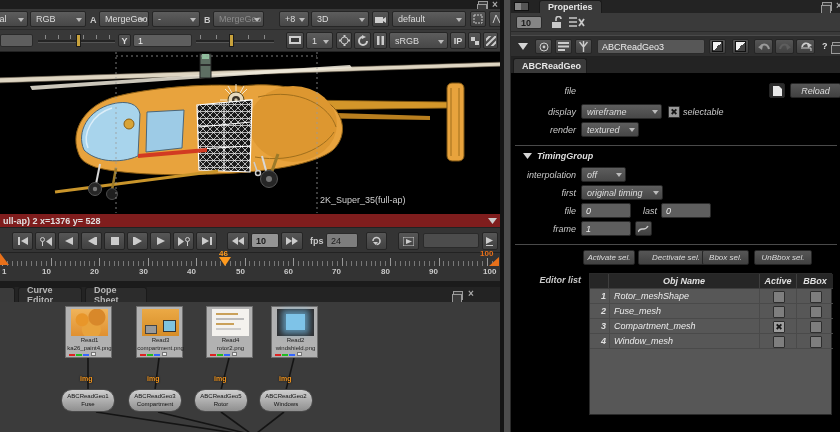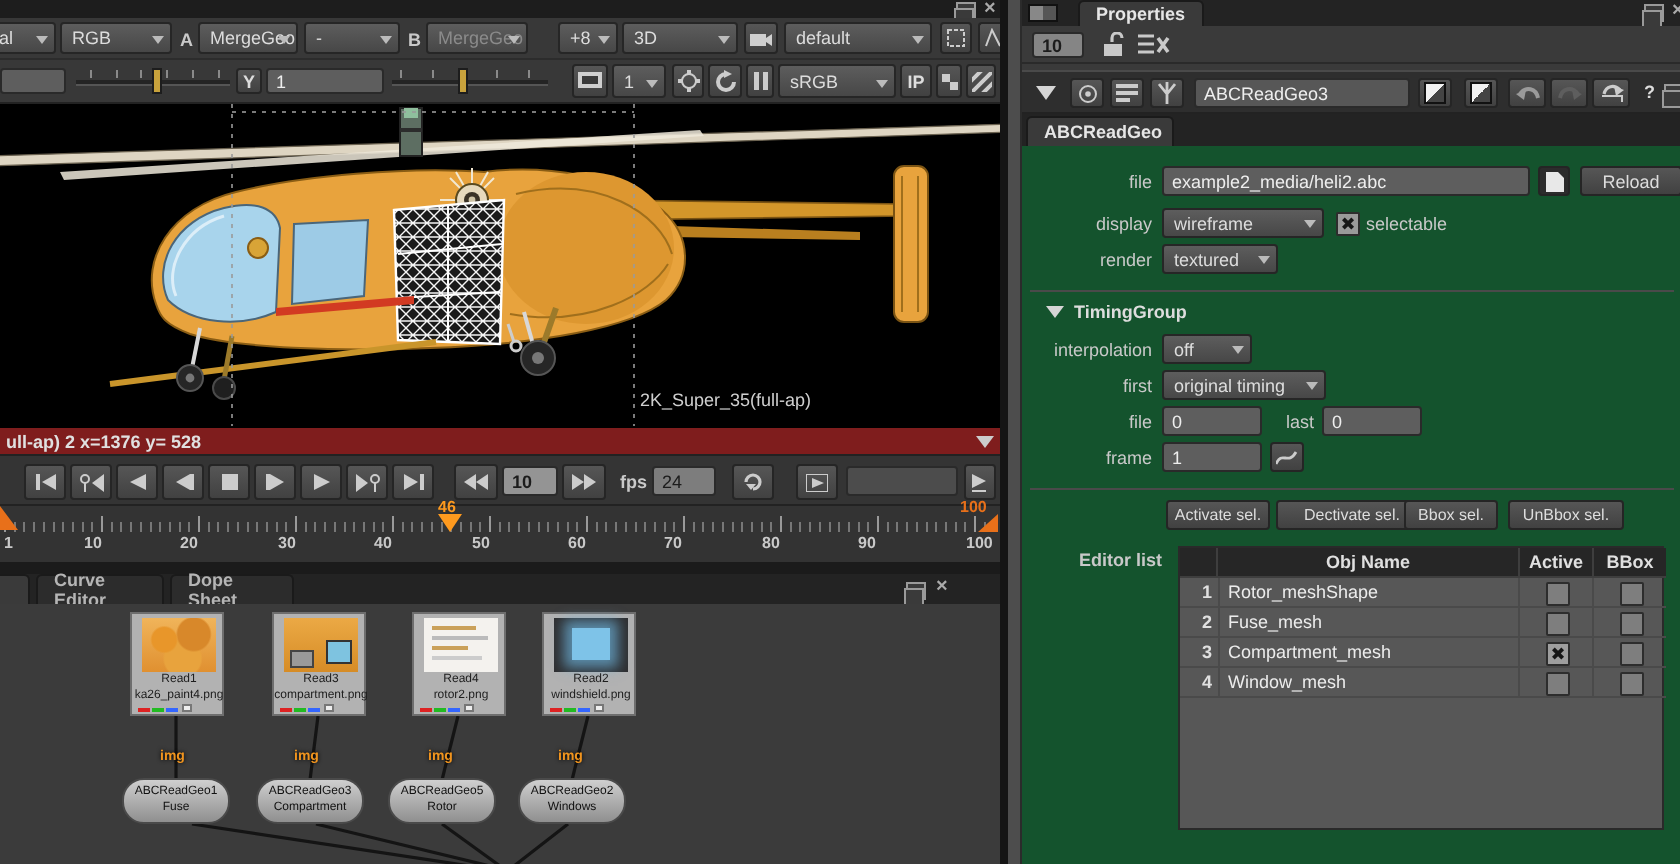--- a/index.html
+++ b/index.html
@@ -578,26 +578,23 @@
 
     <div class="abs" style="left:7px;top:57px;width:329px;height:16px;background:#232323;">
       <div class="tab active" style="left:2px;top:1px;width:74px;">
           <span>ABCReadGeo</span>
         </div>
       <div class="tab" style="left:79px;top:16px;width:42px;">
           <span>Node</span>
         </div>
     </div>
 
-    <div class="abs" style="left:7px;top:73px;width:329px;height:359px;background:#14532d;">
+    <div class="abs" style="left:7px;top:73px;width:329px;height:359px;background:#000000;font-style:italic;">
 
       <span class="lbl rlbl" style="left:20px;top:13px;width:45px;">file</span>
-      <div class="field" style="left:70px;top:10px;width:184px;height:15px;">
-          <span>example2_media/heli2.abc</span>
-        </div>
       <div class="btn" style="left:258px;top:10px;width:16px;height:15px;background:#2c2c2c;">
           <svg width="9" height="10">
             <polygon points="0,0 6,0 9,3 9,10 0,10" fill="#e8e8e8"></polygon>
           </svg>
         </div>
       <div class="btn" style="left:279px;top:10px;width:51px;height:15px;">
           <span>Reload</span>
         </div>
 
       <span class="lbl rlbl" style="left:20px;top:34px;width:45px;">display</span>

